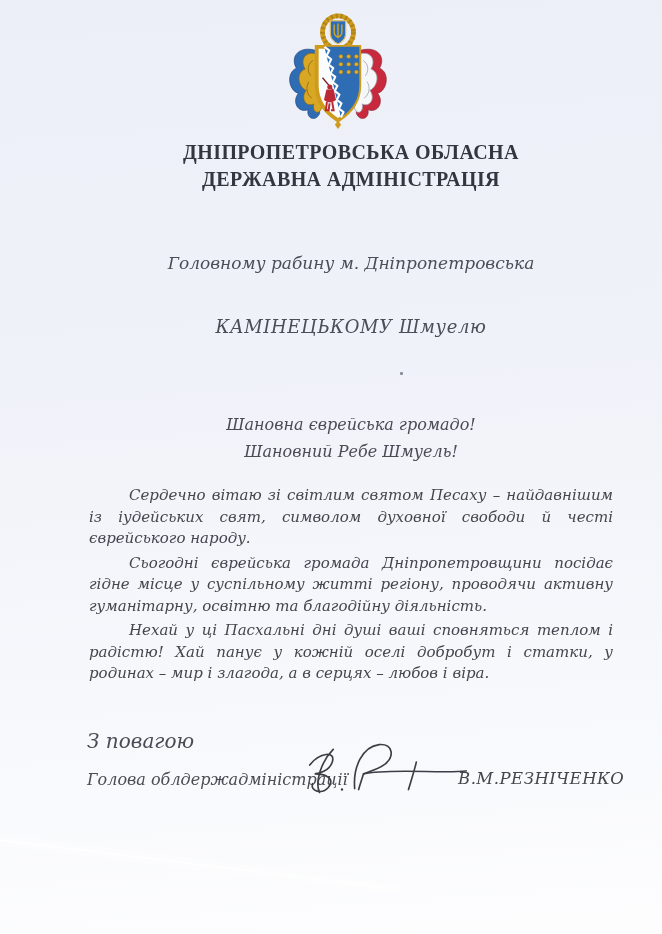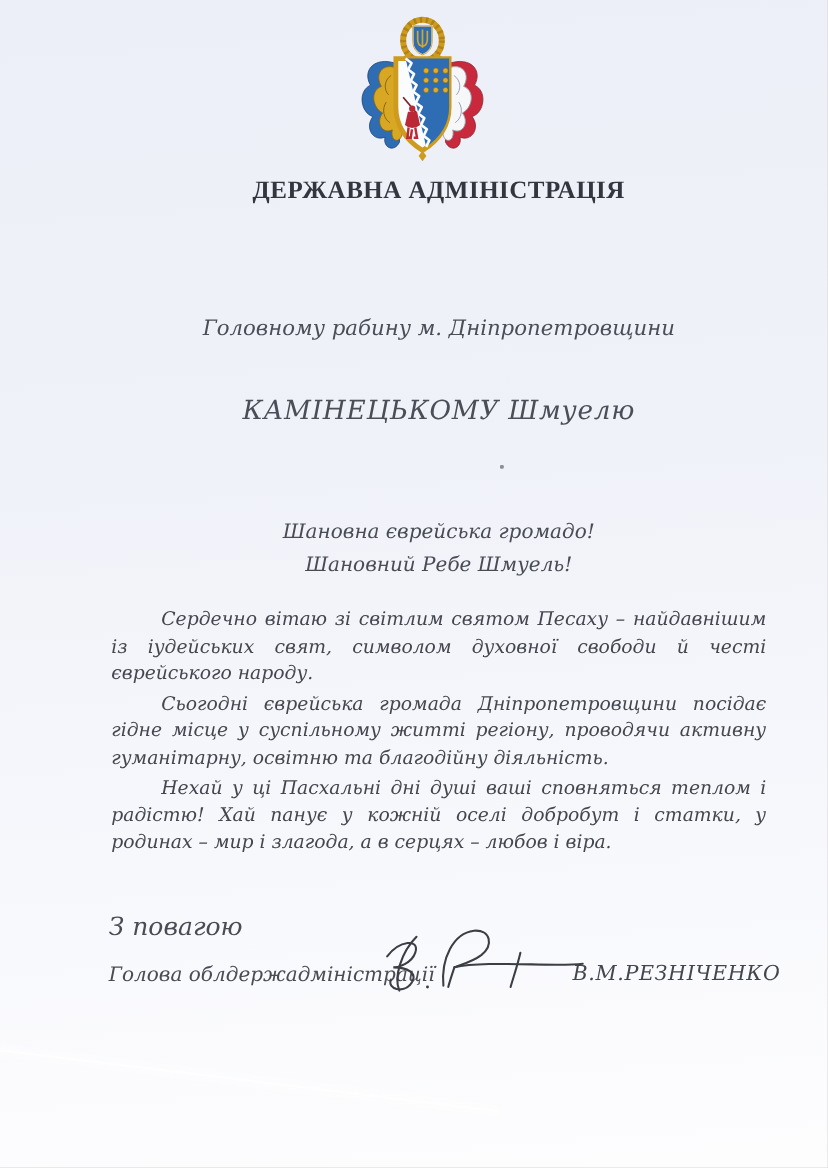--- a/index.html
+++ b/index.html
@@ -35,21 +35,21 @@
   }
 
   .addressee{
     position:absolute;top:250px;left:0;width:100%;
     text-align:center;font-style:italic;
     font-size:17px;line-height:26px;color:#4b4e57;
   }
   .addressee-name{
     position:absolute;top:316px;left:0;width:100%;
     text-align:center;font-style:italic;
-    font-size:21px;letter-spacing:.6px;color:#4b4e57;
+    font-size:18px;letter-spacing:.6px;color:#4b4e57;
   }
 
   .speck{position:absolute;left:400px;top:372px;width:3px;height:3px;background:#8b8e99;border-radius:1px;}
 
   .salutation{
     position:absolute;top:411px;left:0;width:100%;
     text-align:center;font-style:italic;
     font-size:16px;line-height:27px;color:#494c54;
   }
 
@@ -130,25 +130,26 @@
         <path d="M44,80 h7.5 l2.5,11 q-3,2.5 -6.5,2.5 q-3.5,0 -6,-2.5 Z" fill="#bb2836"></path>
         <path d="M44.5,93 l-1,8.5 h2.8 l1,-7 M50,93 l1.5,8.5 h-2.8" fill="none" stroke="#bb2836" stroke-width="2"></path>
       </g>
       <path d="M56,112 l3.2,4.5 -3.2,4.5 -3.2,-4.5 Z" fill="#cf9b1d"></path>
     </g>
   </svg>
 
   <div class="content">
 
     <div class="org-name">
+      <div>ДНІПРОПЕТРОВСЬКА ОБЛАСНА</div>
       <div>ДЕРЖАВНА АДМІНІСТРАЦІЯ</div>
     </div>
 
     <div class="addressee">
-      <div>Головному рабину м. Дніпропетровщини</div>
+      <div>Головному рабину м. Дніпропетровська</div>
     </div>
 
     <div class="addressee-name">КАМІНЕЦЬКОМУ Шмуелю</div>
 
     <div class="salutation">
       <div>Шановна єврейська громадо!</div>
       <div>Шановний Ребе Шмуель!</div>
     </div>
 
     <div class="body-text">

